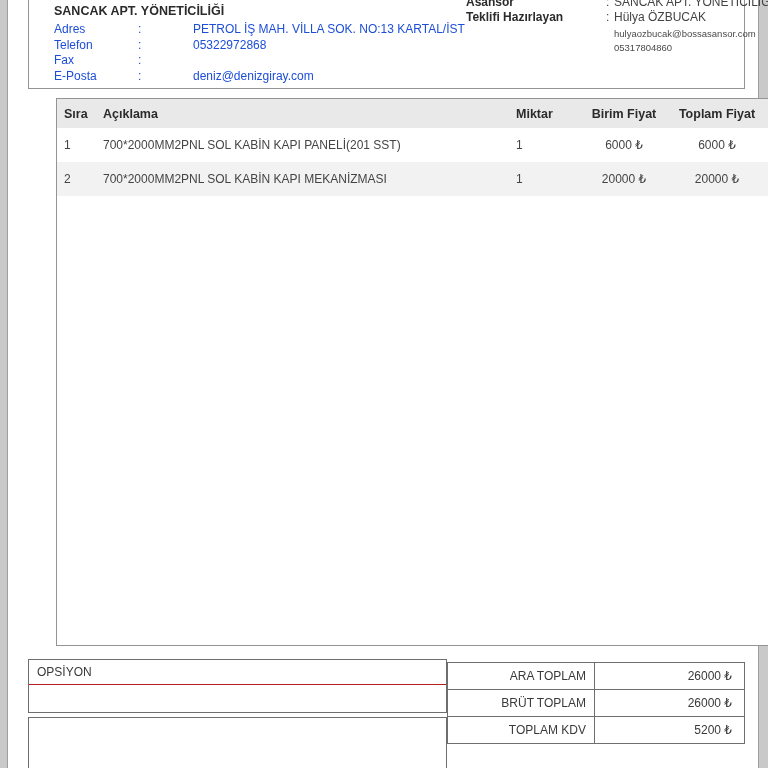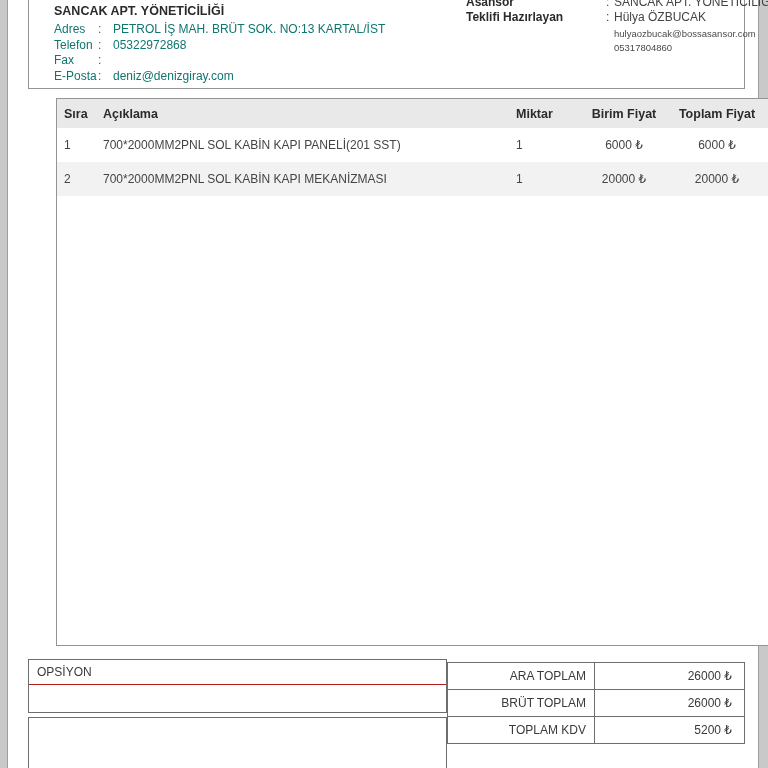--- a/index.html
+++ b/index.html
@@ -15,21 +15,21 @@
     background:#ffffff; border-left:1px solid #9e9e9e; border-right:1px solid #9e9e9e;
   }
 
   
   .header-card {
     position:absolute; left:28px; top:-10px; width:717px; height:99px;
     background:#fff; border:1px solid #949494;
   }
   .customer-block { position:absolute; left:25px; top:13px; }
   .customer-name { font-size:12.5px; font-weight:bold; color:#2b2b2b; margin-bottom:4px; }
-  .field-row { display:flex; font-size:12px; line-height:15.5px; color:#0f766e; }
+  .field-row { display:flex; font-size:12px; line-height:15.5px; color:#1d4ed8;gap:40px; }
   .f-label { width:44px; }
   .f-colon { width:15px; text-align:left; }
   .f-value { white-space:nowrap; }
 
   .quote-block { position:absolute; left:437px; top:4px; }
   .q-row { display:flex; font-size:12px; line-height:15px; }
   .q-label { width:140px; font-weight:bold; color:#2b2b2b; }
   .q-colon { width:8px; color:#444; }
   .q-value { color:#444; white-space:nowrap; }
   .q-small { margin-left:148px; font-size:9.5px; line-height:14px; color:#4a4a4a; }
@@ -75,21 +75,21 @@
 <div class="screen">
   <div class="sheet"></div>
 
   <section class="header-card">
     <div class="customer-block">
       <div class="customer-name">SANCAK APT. YÖNETİCİLİĞİ</div>
 
       <div class="field-row">
         <span class="f-label">Adres</span>
         <span class="f-colon">:</span>
-        <span class="f-value">PETROL İŞ MAH. BRÜT SOK. NO:13 KARTAL/İST</span>
+        <span class="f-value">PETROL İŞ MAH. VİLLA SOK. NO:13 KARTAL/İST</span>
       </div>
       <div class="field-row">
         <span class="f-label">Telefon</span>
         <span class="f-colon">:</span>
         <span class="f-value">05322972868</span>
       </div>
       <div class="field-row">
         <span class="f-label">Fax</span>
         <span class="f-colon">:</span>
         <span class="f-value"></span>

